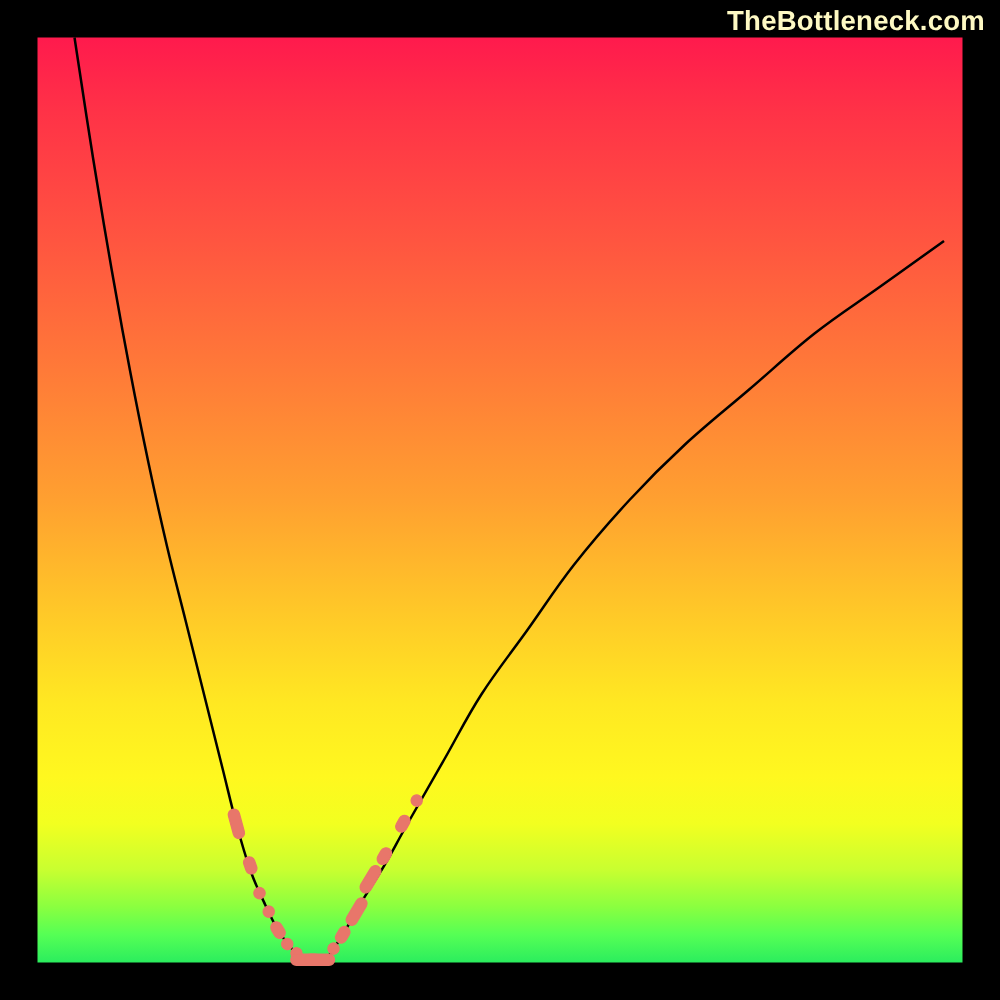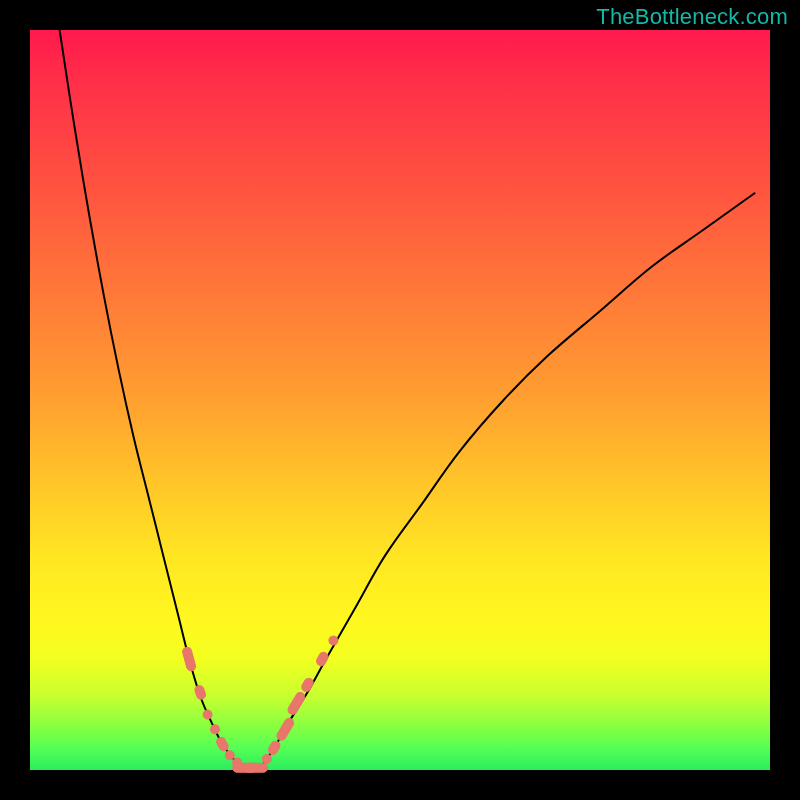--- a/index.html
+++ b/index.html
@@ -40,24 +40,25 @@
       #c8ff30 90%,
       #8aff40 94%,
       #55ff55 97%,
       #2bed5e 100%
     );
   }
   .watermark {
     position: absolute;
     top: 4px;
     right: 12px;
-    color: #14b8a6;
+    color: #fef9c3;
     font-size: 22px;
     letter-spacing: 0.2px;
     user-select: none;
+    font-weight: bold;
   }
   svg.curves {
     position: absolute;
     left: 0;
     top: 0;
     width: 740px;
     height: 740px;
     overflow: visible;
   }
   .curve {

